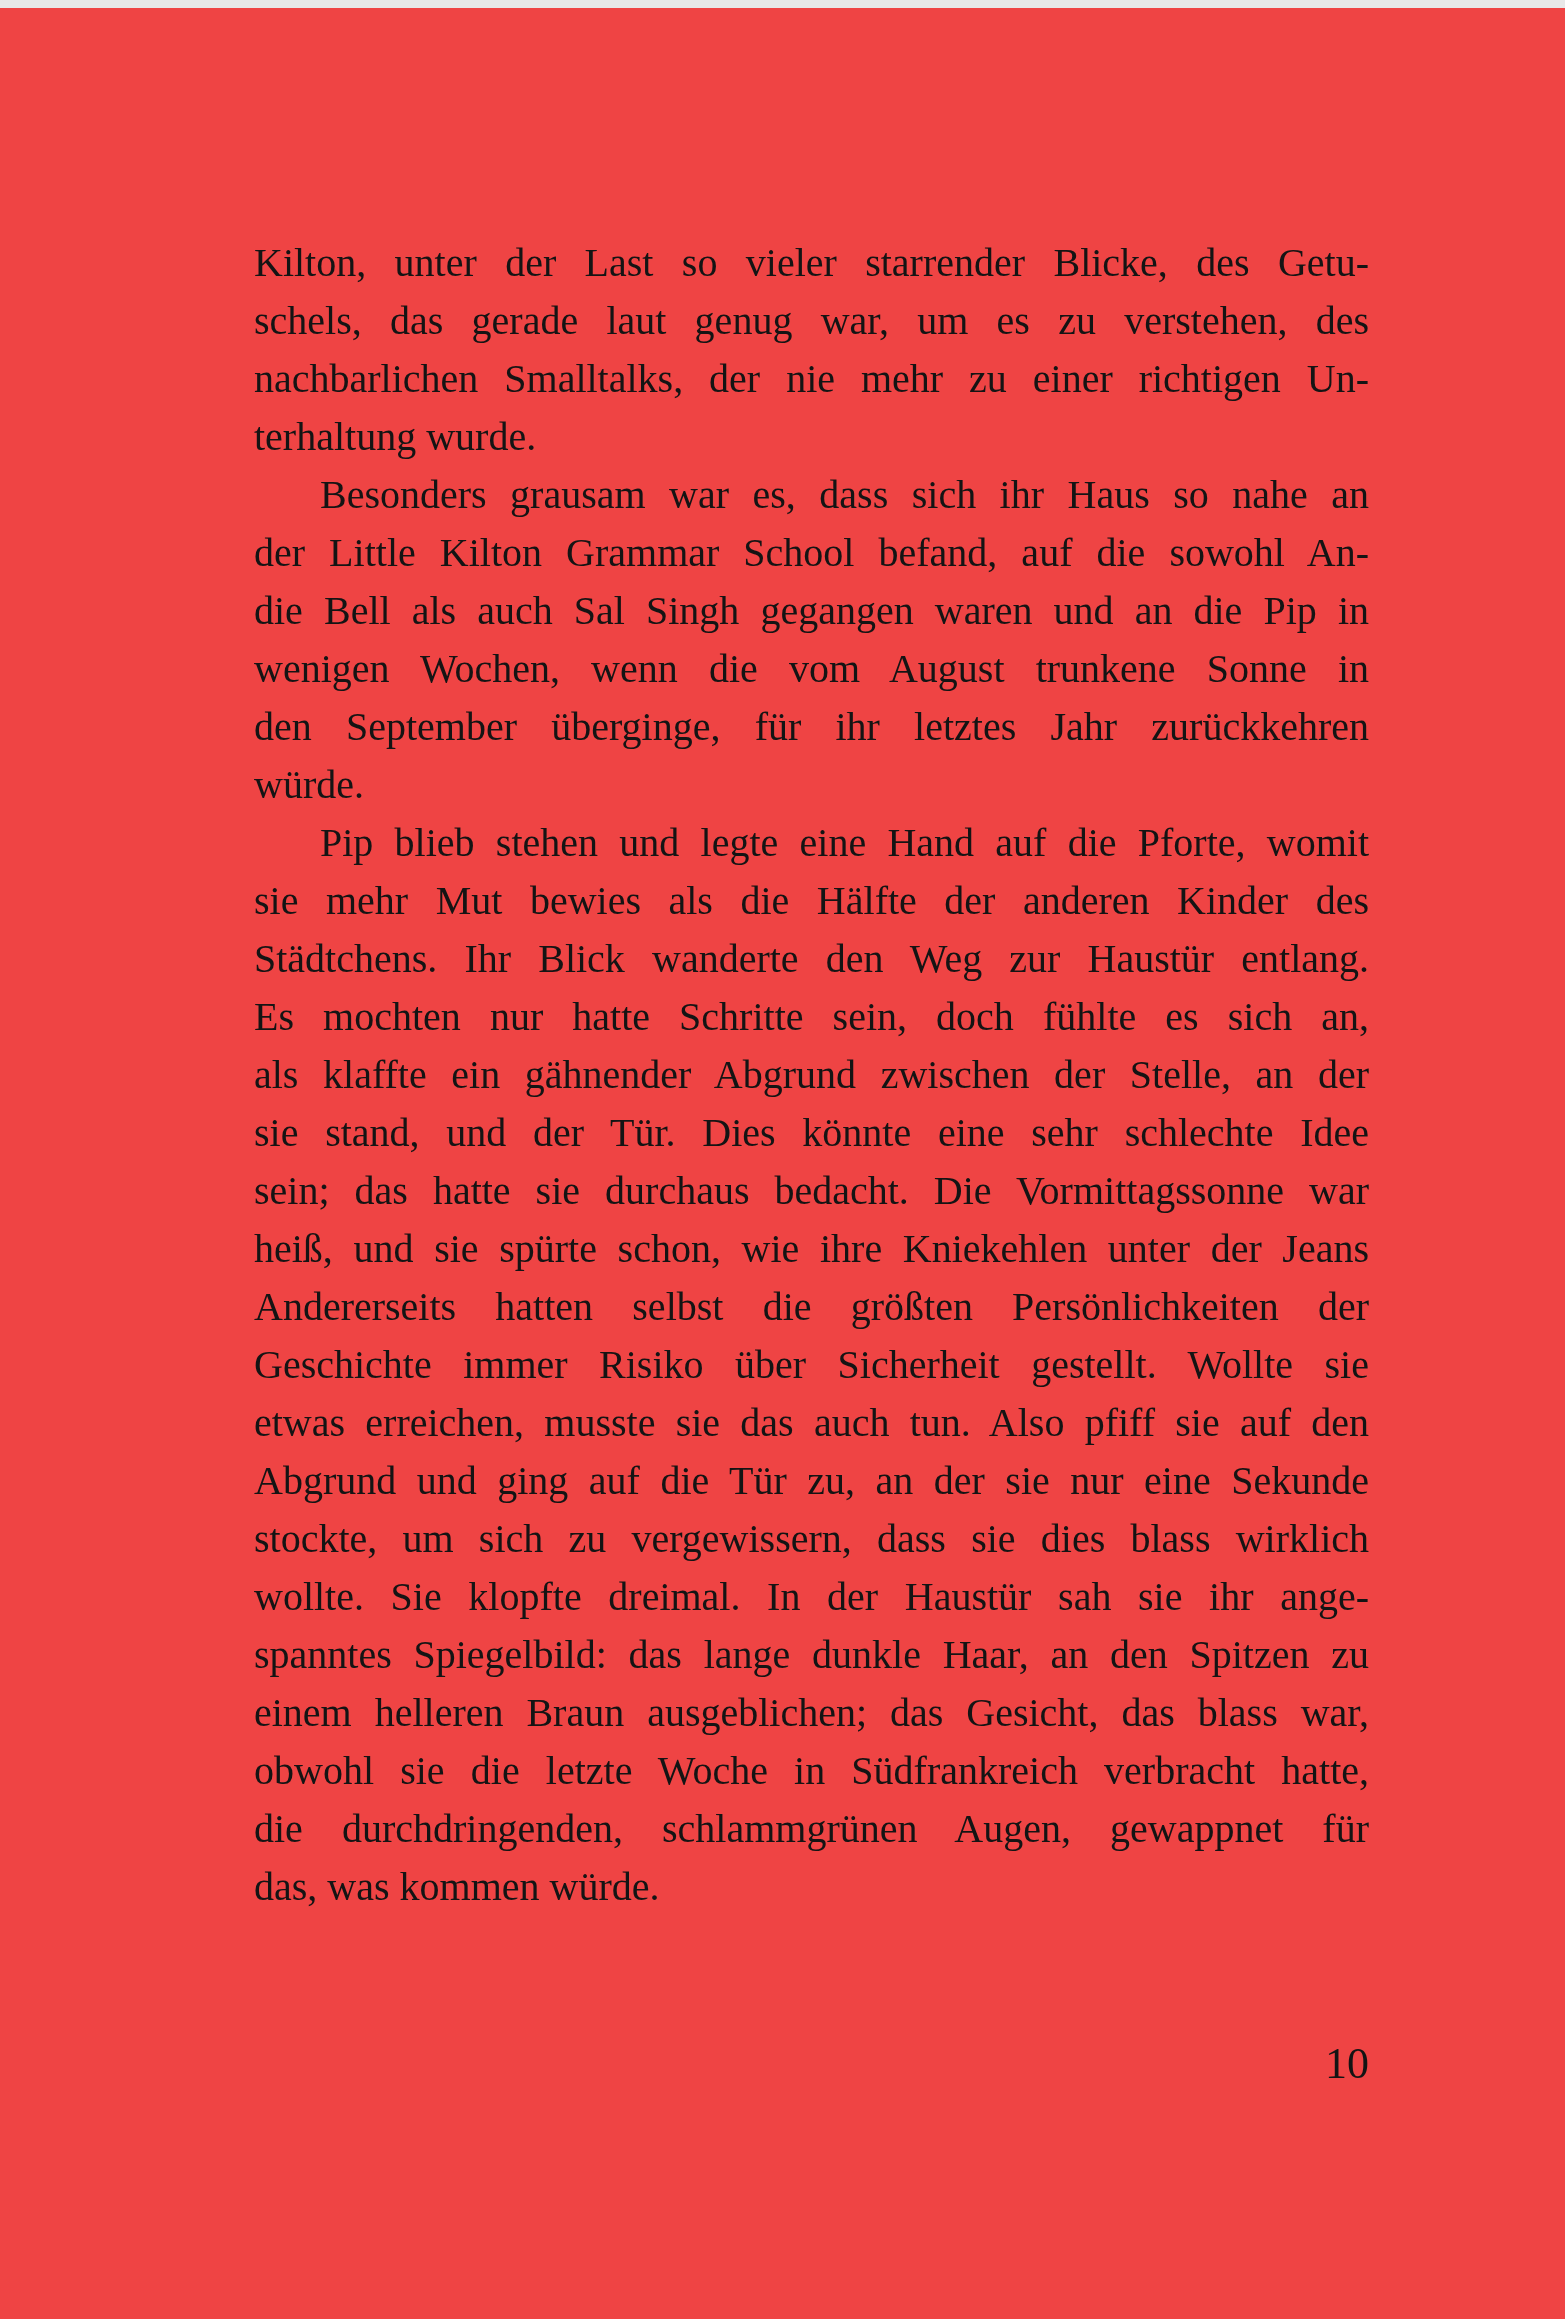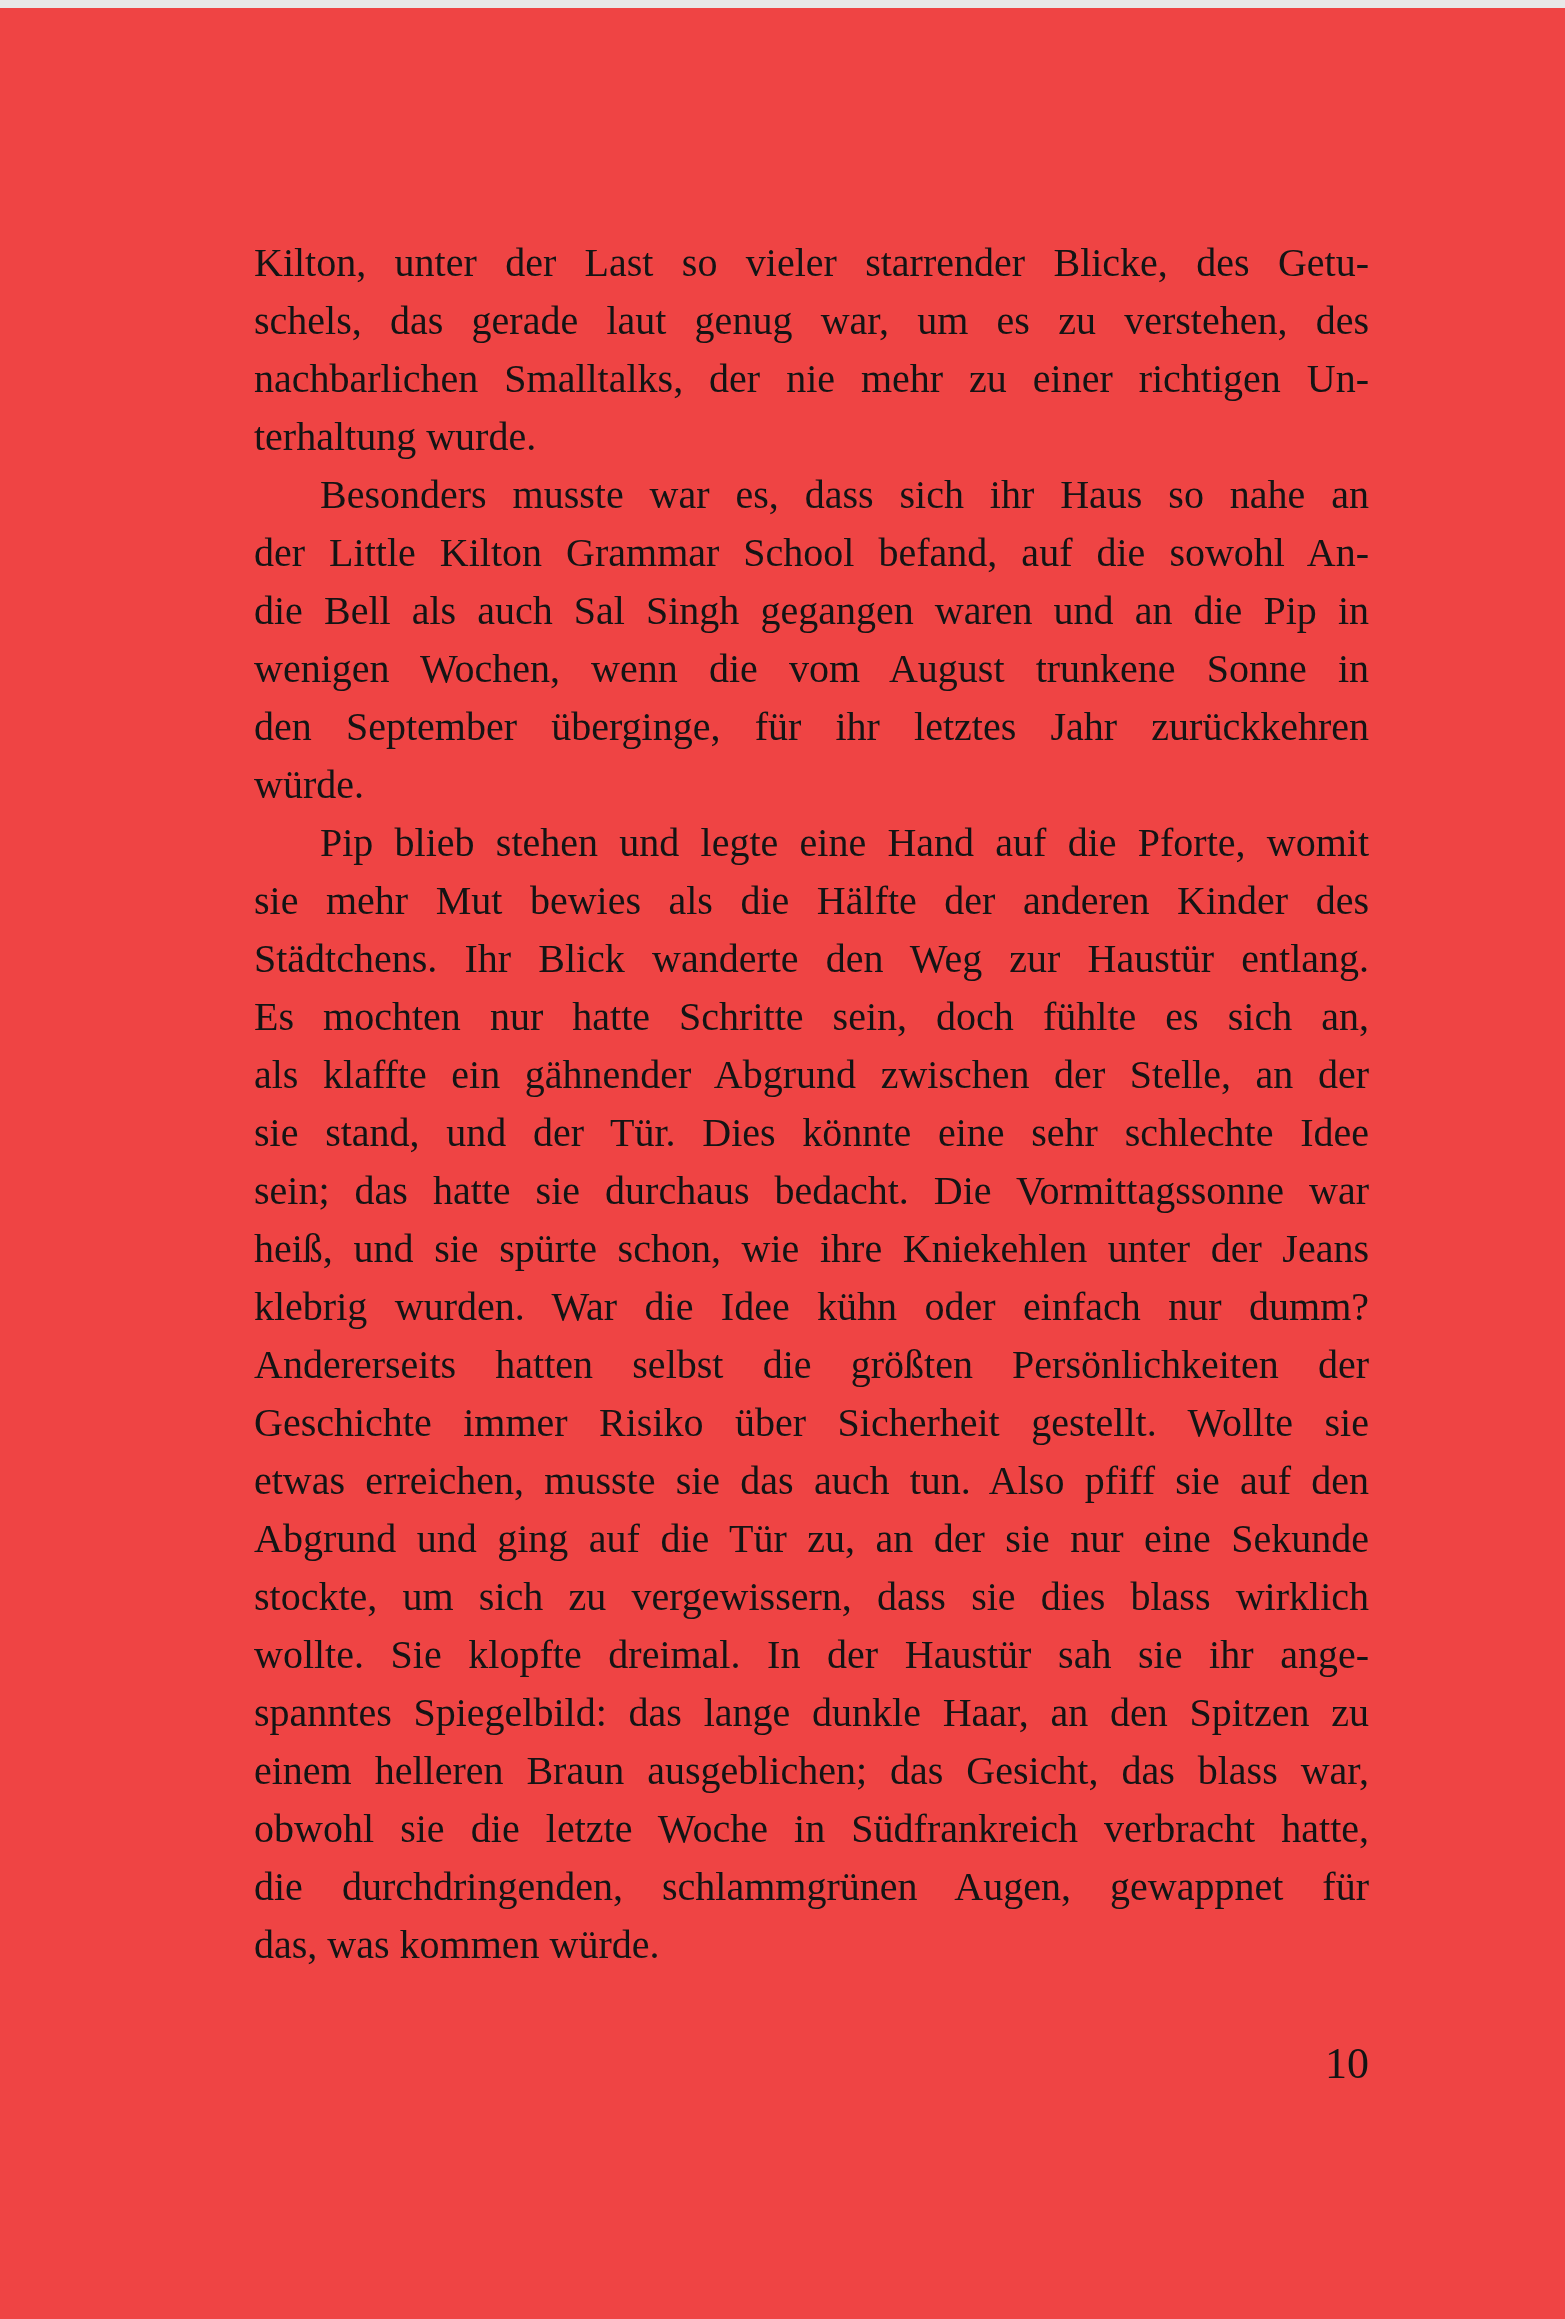--- a/index.html
+++ b/index.html
@@ -60,38 +60,37 @@
   <div class="text-block">
 
     <div class="para">
       <div class="line">Kilton, unter der Last so vieler starrender Blicke, des Getu-</div>
       <div class="line">schels, das gerade laut genug war, um es zu verstehen, des</div>
       <div class="line">nachbarlichen Smalltalks, der nie mehr zu einer richtigen Un-</div>
       <div class="line last">terhaltung wurde.</div>
     </div>
 
     <div class="para">
-      <div class="line first">Besonders musste war es, dass sich ihr Haus so nahe an</div>
+      <div class="line first">Besonders grausam war es, dass sich ihr Haus so nahe an</div>
       <div class="line">der Little Kilton Grammar School befand, auf die sowohl An-</div>
       <div class="line">die Bell als auch Sal Singh gegangen waren und an die Pip in</div>
       <div class="line">wenigen Wochen, wenn die vom August trunkene Sonne in</div>
       <div class="line">den September überginge, für ihr letztes Jahr zurückkehren</div>
       <div class="line last">würde.</div>
     </div>
 
     <div class="para">
       <div class="line first">Pip blieb stehen und legte eine Hand auf die Pforte, womit</div>
       <div class="line">sie mehr Mut bewies als die Hälfte der anderen Kinder des</div>
       <div class="line">Städtchens. Ihr Blick wanderte den Weg zur Haustür entlang.</div>
       <div class="line">Es mochten nur hatte Schritte sein, doch fühlte es sich an,</div>
       <div class="line">als klaffte ein gähnender Abgrund zwischen der Stelle, an der</div>
       <div class="line">sie stand, und der Tür. Dies könnte eine sehr schlechte Idee</div>
       <div class="line">sein; das hatte sie durchaus bedacht. Die Vormittagssonne war</div>
       <div class="line">heiß, und sie spürte schon, wie ihre Kniekehlen unter der Jeans</div>
-      <div class="line">klebrig wurden. War die Idee kühn oder einfach nur dumm?</div>
       <div class="line">Andererseits hatten selbst die größten Persönlichkeiten der</div>
       <div class="line">Geschichte immer Risiko über Sicherheit gestellt. Wollte sie</div>
       <div class="line">etwas erreichen, musste sie das auch tun. Also pfiff sie auf den</div>
       <div class="line">Abgrund und ging auf die Tür zu, an der sie nur eine Sekunde</div>
       <div class="line">stockte, um sich zu vergewissern, dass sie dies blass wirklich</div>
       <div class="line">wollte. Sie klopfte dreimal. In der Haustür sah sie ihr ange-</div>
       <div class="line">spanntes Spiegelbild: das lange dunkle Haar, an den Spitzen zu</div>
       <div class="line">einem helleren Braun ausgeblichen; das Gesicht, das blass war,</div>
       <div class="line">obwohl sie die letzte Woche in Südfrankreich verbracht hatte,</div>
       <div class="line">die durchdringenden, schlammgrünen Augen, gewappnet für</div>

